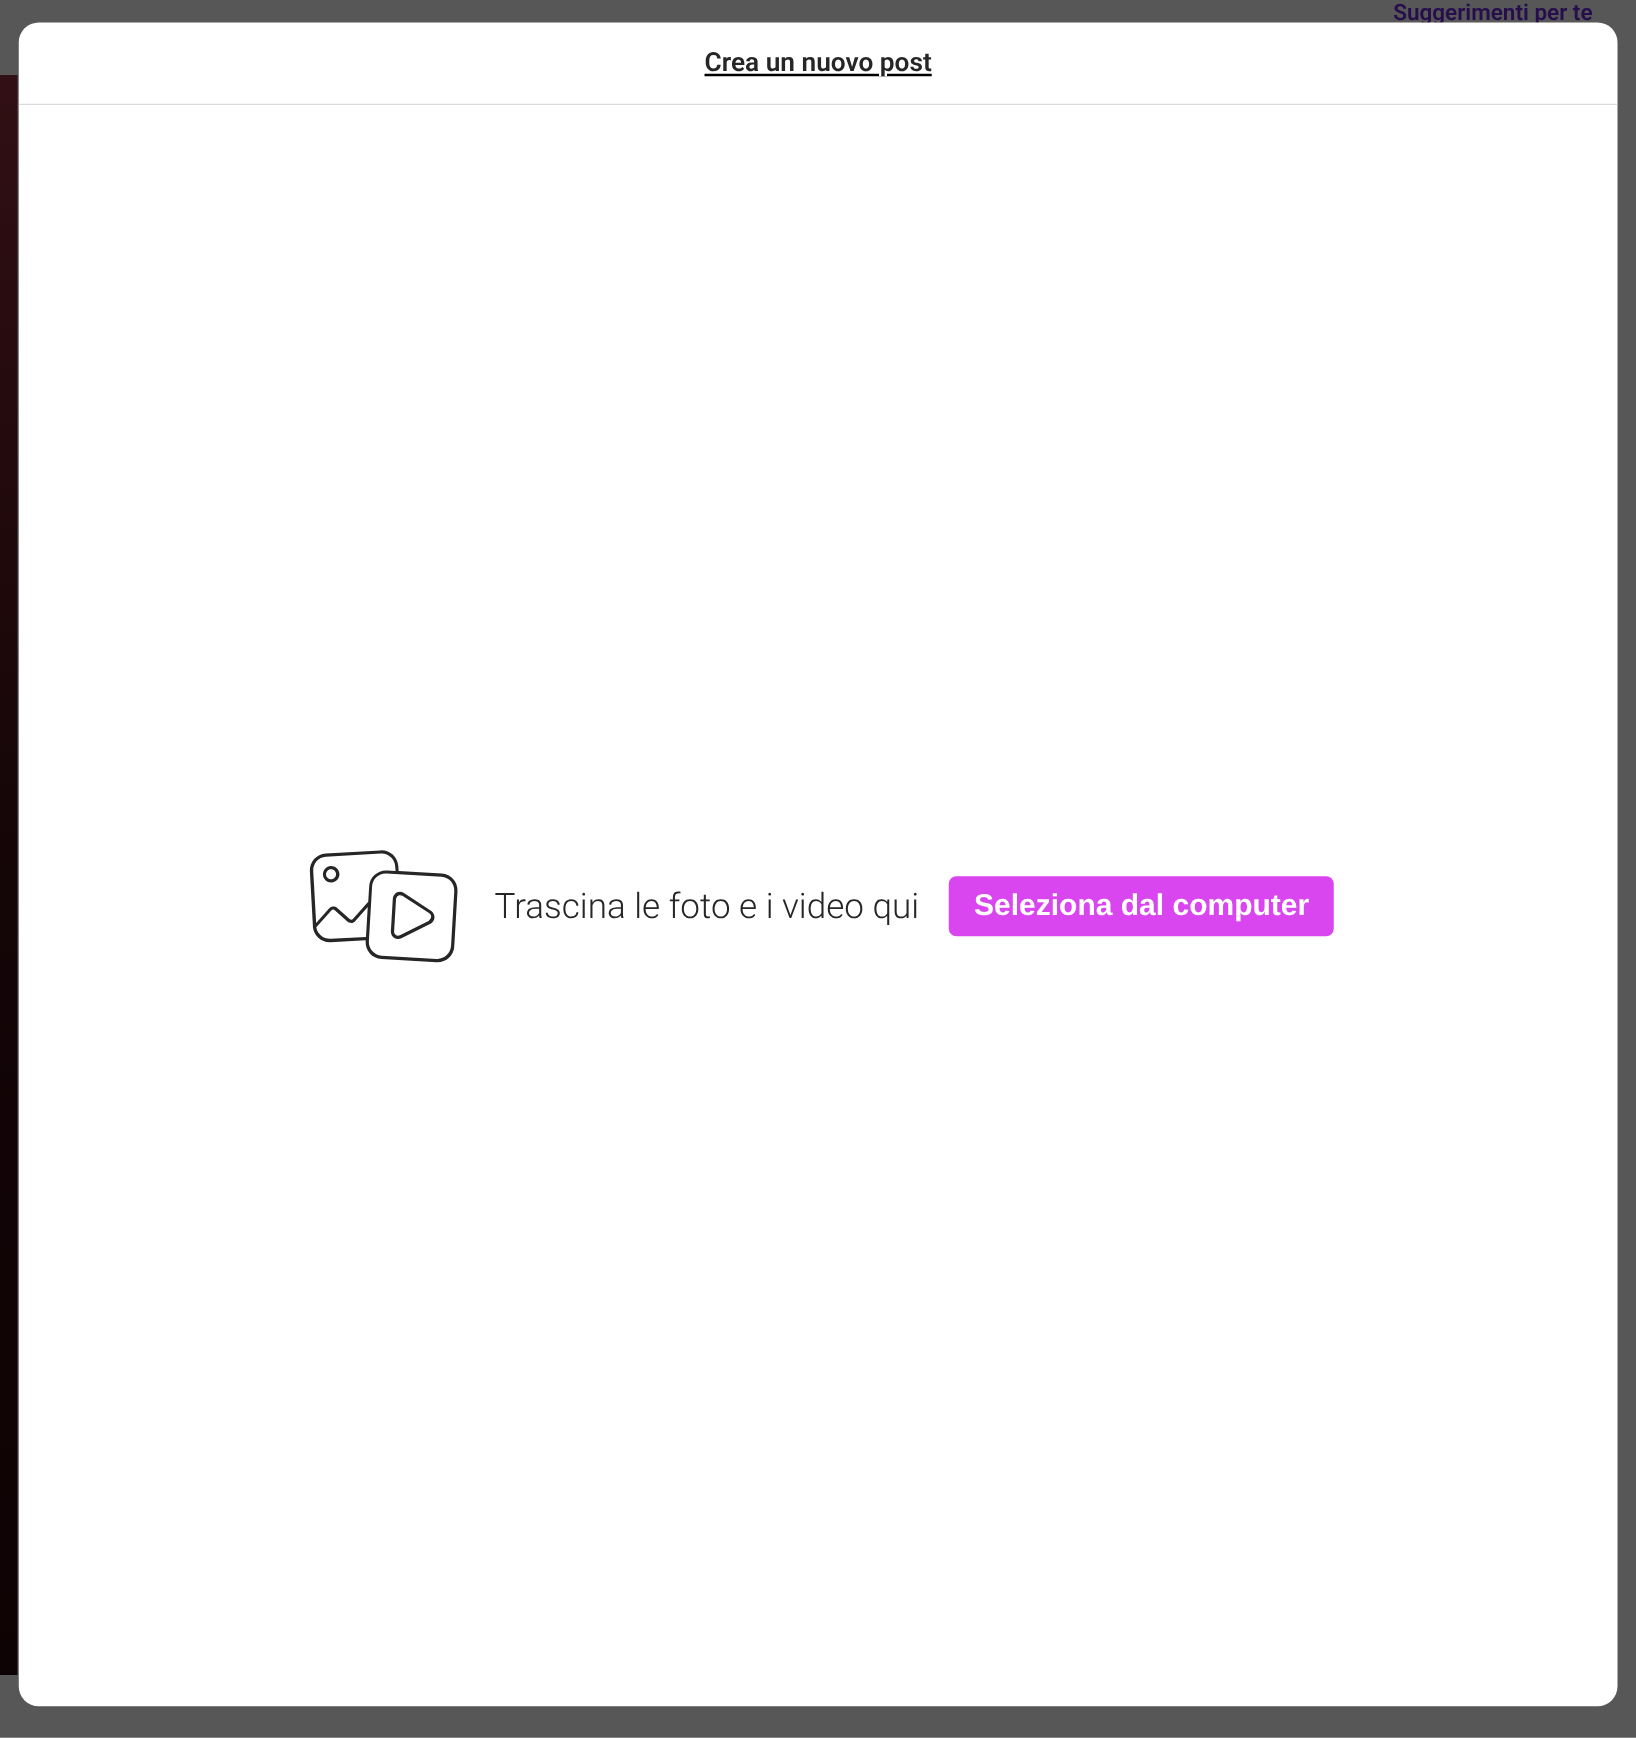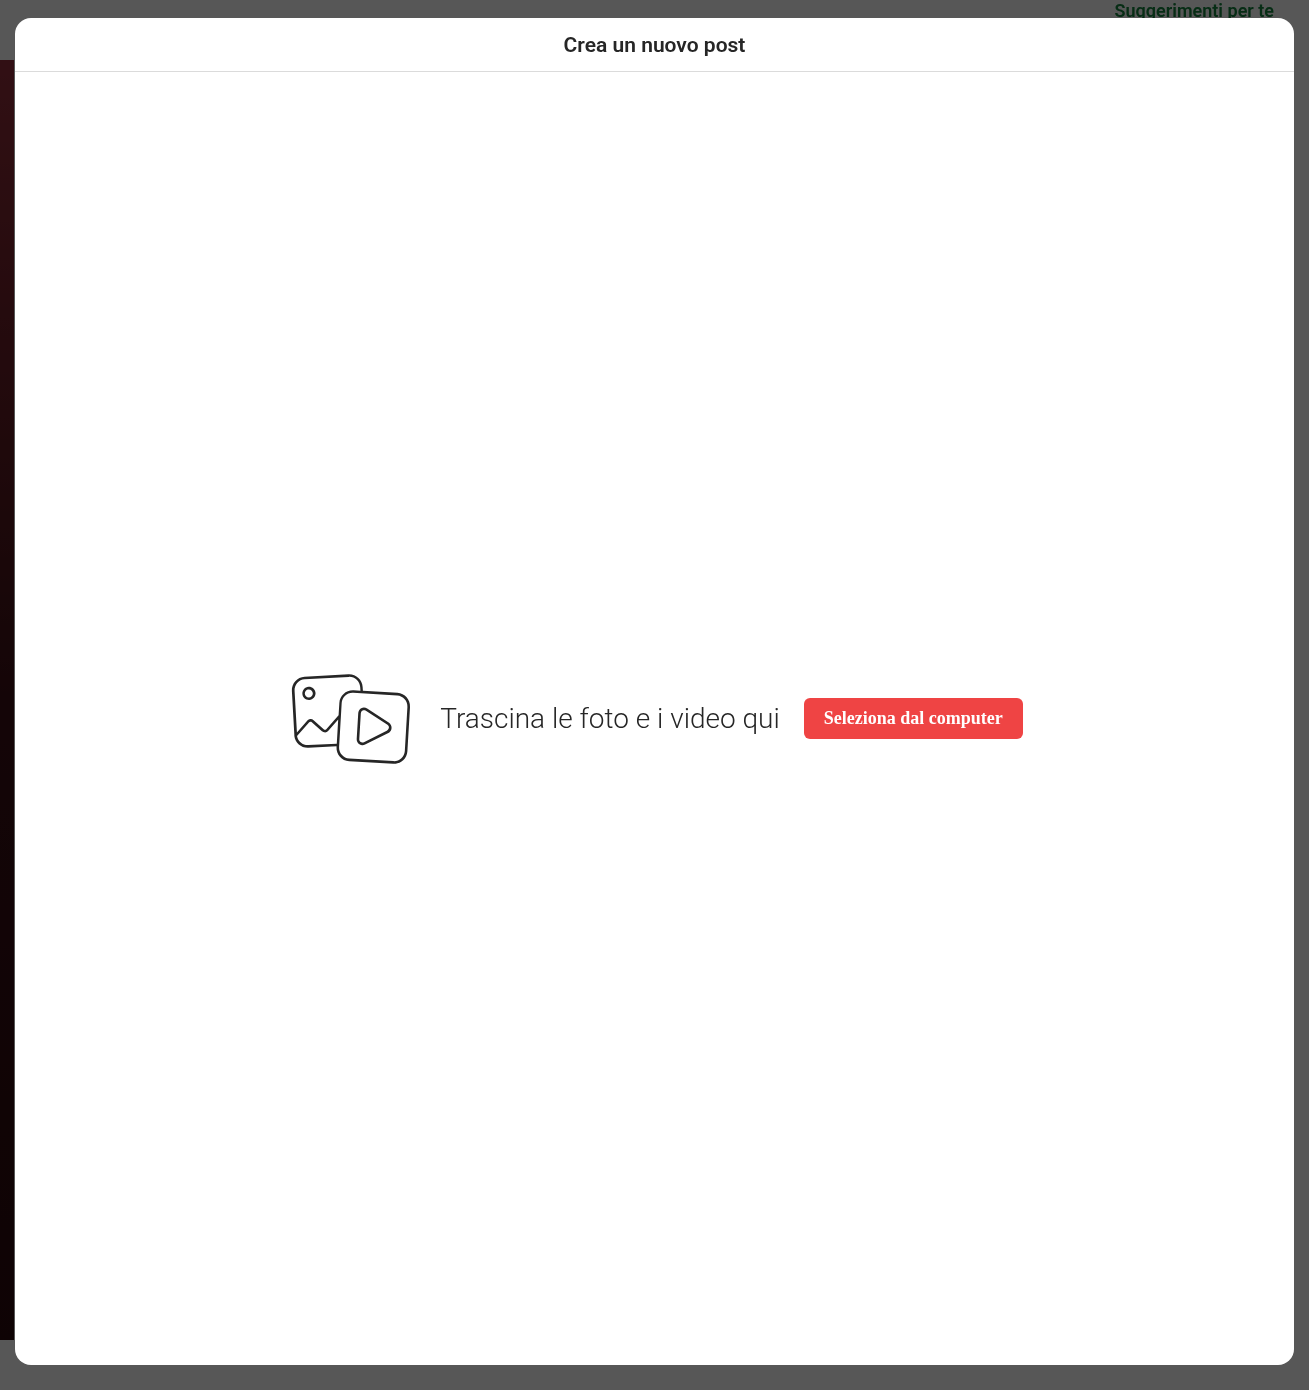--- a/index.html
+++ b/index.html
@@ -28,21 +28,21 @@
       position: absolute;
       inset: 0;
       background: #fafafa;
       z-index: 0;
     }
     
     .bg-suggestions {
       position: absolute;
       top: 0;
       right: 35px;
-      color: #15803d;
+      color: #6d28d9;
       font-size: 18px;
       font-weight: 600;
     }
     
     .bg-left-strip {
       position: absolute;
       left: 0;
       top: 60px;
       width: 14px;
       height: 1280px;
@@ -60,22 +60,23 @@
       z-index: 10;
       display: flex;
       flex-direction: column;
       overflow: hidden;
     }
     
     .modal-header {
       display: flex;
       align-items: center;
       justify-content: center;
-      height: 54px;
+      height: 66px;
       border-bottom: 1px solid #dbdbdb;
+      text-decoration: underline;
     }
     
     .modal-title {
       font-size: 21px;
       font-weight: 600;
       color: #262626;
     }
     
     .modal-body {
       flex: 1;
@@ -91,29 +92,29 @@
       height: 100px;
     }
     
     .drag-text {
       font-size: 28px;
       font-weight: 300;
       color: #262626;
     }
     
     .select-button {
-      background: #ef4444;
+      background: #d946ef;
       color: #fff;
       border: none;
       border-radius: 6px;
       padding: 10px 20px;
-      font-size: 18px;
+      font-size: 24px;
       font-weight: 600;
       cursor: pointer;
-      font-family: Liberation Serif, serif;
+      font-family: Liberation Sans, sans-serif;
     }
   </style>
 </head>
 <body>
 
 <div class="background-content">
   <div class="bg-left-strip"></div>
   <div class="bg-suggestions">Suggerimenti per te</div>
 
 </div>

